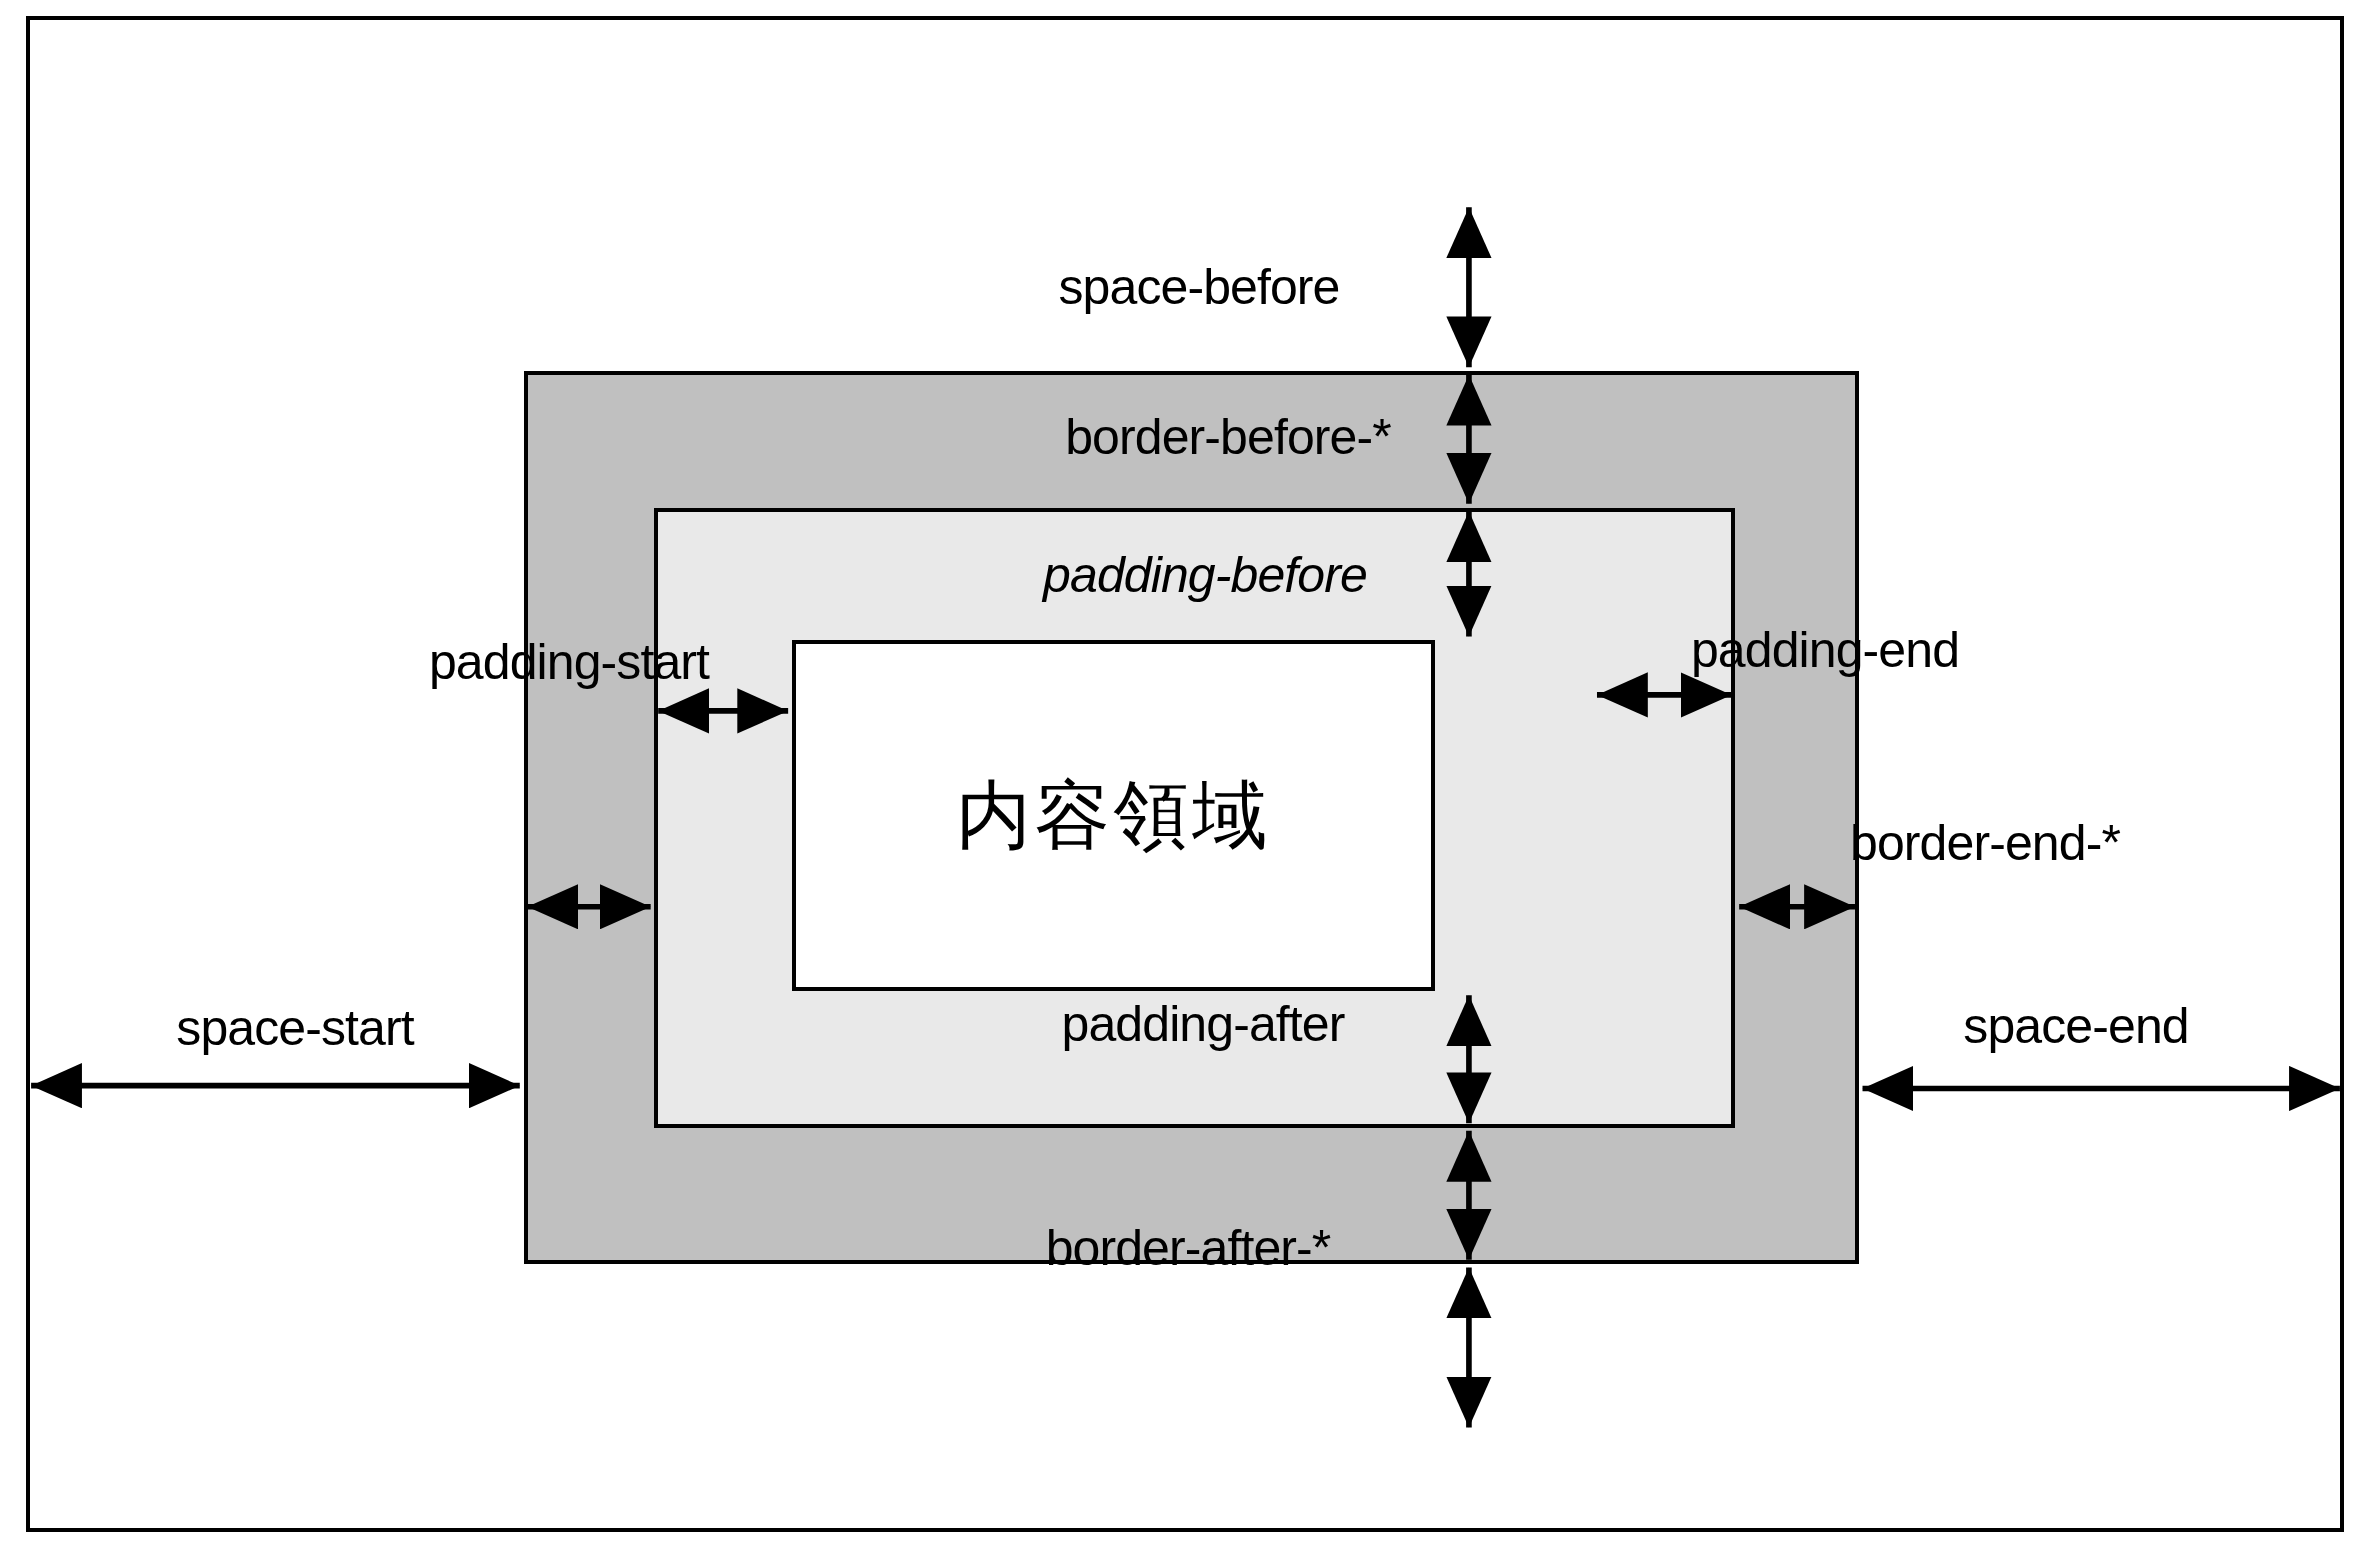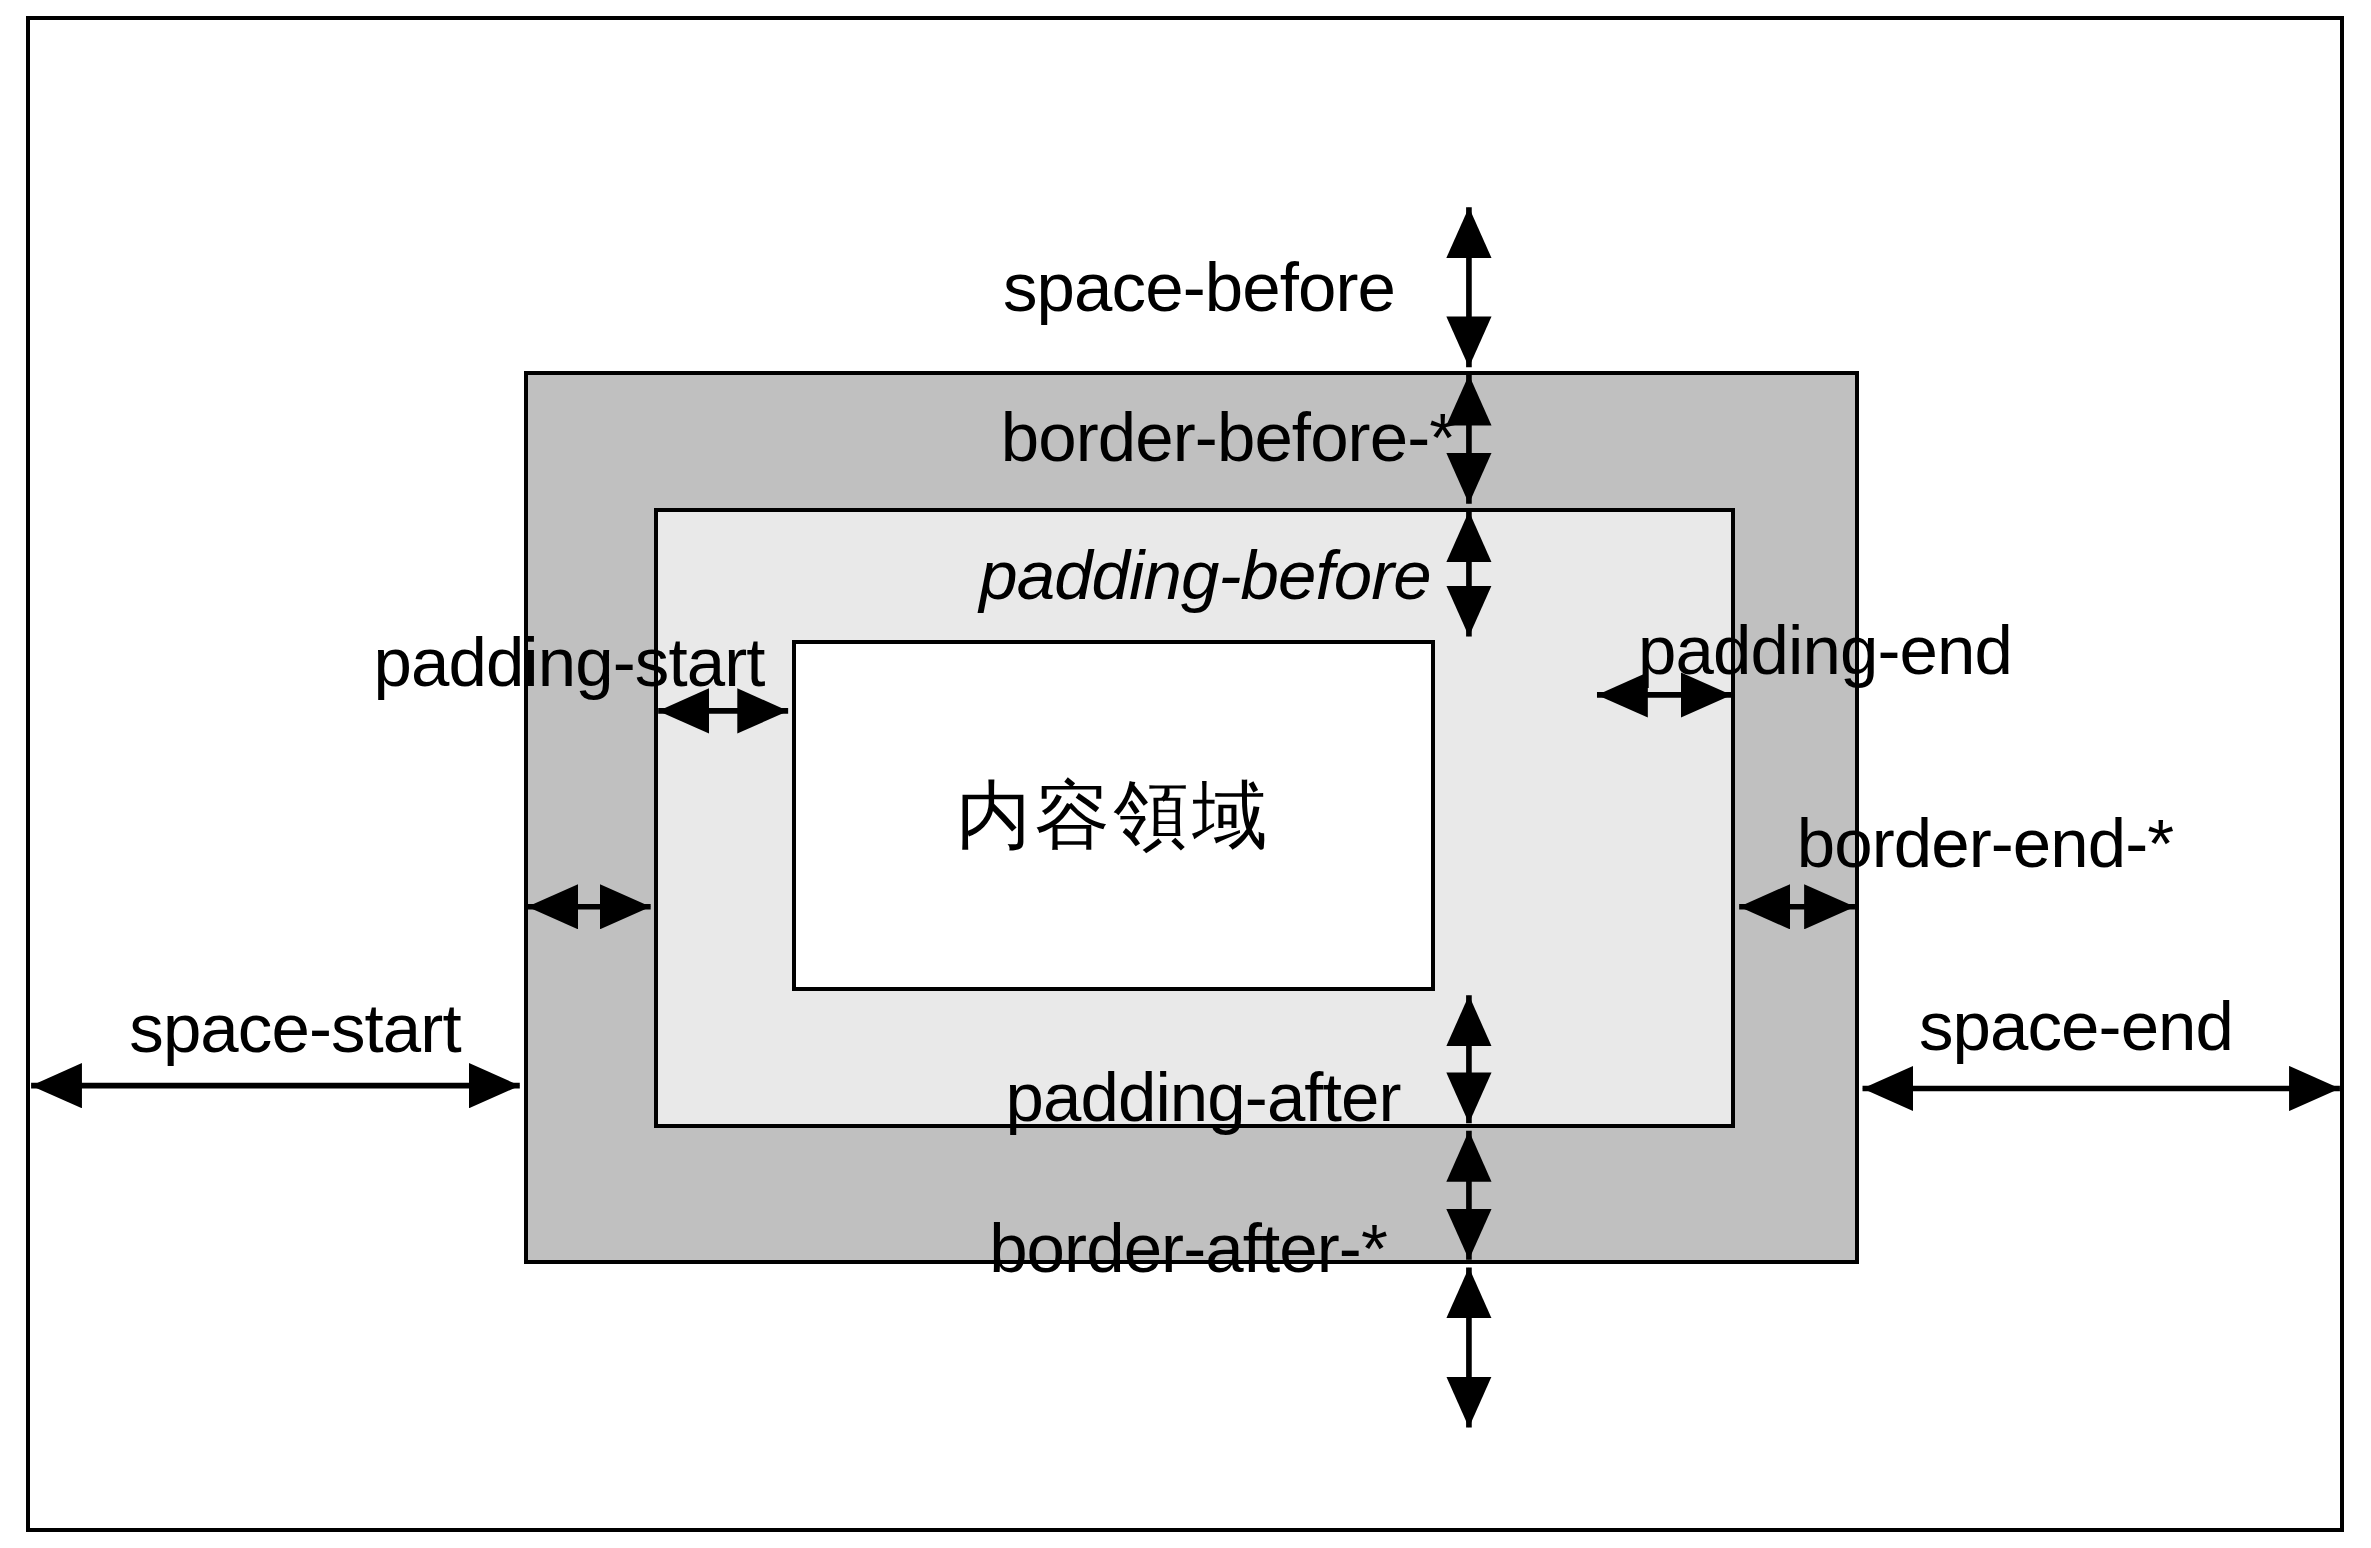--- a/index.html
+++ b/index.html
@@ -42,21 +42,21 @@
     width: 643px; height: 351px;
     background: #ffffff;
     display: flex;
     align-items: center;
     justify-content: center;
   }
   .lbl {
     position: absolute;
     transform: translate(-50%, -50%);
     white-space: nowrap;
-    font-size: 69px;
+    font-size: 50px;
     line-height: 1;
     color: #000000;
     letter-spacing: -0.9px;
   }
   #content-label {
     font-size: 75px;
     letter-spacing: 3.8px;
     transform: none;
     position: static;
   }
@@ -69,21 +69,21 @@
   
   #lbl-space-before   { left: 1199px; top: 287px;  }
   #lbl-border-before  { left: 1202px; top: 437px; margin-left: 26px;  }
   #lbl-padding-before { left: 1205px; top: 575px; font-style: italic;  }
   #lbl-padding-start  { left: 569px;  top: 662px;  }
   #lbl-padding-end    { left: 1825px; top: 650px;  }
   #lbl-border-start   { left: 394px;  top: 843px;  }
   #lbl-border-end     { left: 1985px; top: 843px;  }
   #lbl-space-start    { left: 295px;  top: 1028px; text-align: center; }
   #lbl-space-end      { left: 2076px; top: 1026px; }
-  #lbl-padding-after  { left: 1203px; top: 1097px; }
+  #lbl-padding-after  { left: 1203px; top: 1024px; }
   #lbl-border-after   { left: 1188px; top: 1248px; }
   #lbl-space-after    { left: 1205px; top: 1338px; }
 </style>
 </head>
 <body>
 
 <div id="stage">
 
   <div class="box" id="outer-frame"></div>
 

